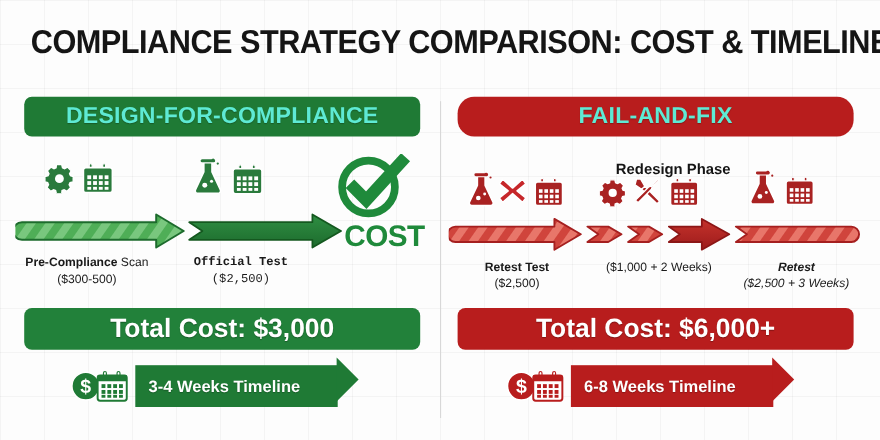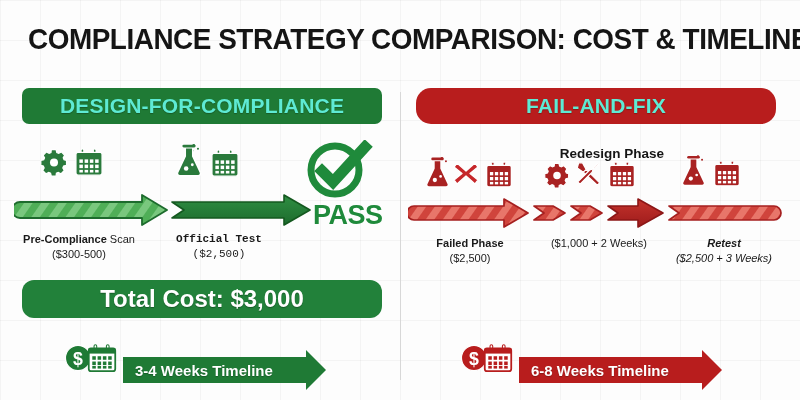--- a/index.html
+++ b/index.html
@@ -102,27 +102,26 @@
     color: #fff; font-weight: bold; font-size: 24px;
     text-shadow: 0 1px 1px rgba(0,0,0,0.3);
   }
   .bar-green { background: #22813a; }
   .bar-red   { background: #b81d1d; }
 
   
   .timeline-row { position: absolute; display: flex; align-items: center; }
   .timeline-banner {
     position: relative;
-    height: 26px;
+    height: 38px;
     display: flex; align-items: center;
     padding-left: 12px; padding-right: 34px;
     color: #fff; font-weight: bold; font-size: 15px;
     white-space: nowrap;
     text-shadow: 0 1px 1px rgba(0,0,0,0.25);
-    margin-top: 25px;
   }
   .tl-green { background: #1f7a35; }
   .tl-red   { background: #b81d1d; text-align: right; }
   .timeline-banner::after {
     content: "";
     position: absolute; right: -19px; top: -7px;
     width: 0; height: 0;
     border-top: 20px solid transparent;
     border-bottom: 20px solid transparent;
   }
@@ -196,21 +195,21 @@
           <rect x="18" y="25" width="4" height="3"></rect>
             <rect x="24" y="25" width="4" height="3"></rect>
         </g>
       </svg>
     </div>
 
     <svg style="position:absolute; left:288px; top:52px;" width="72" height="64" viewBox="0 0 72 64">
       <circle cx="33" cy="30" r="24" fill="none" stroke="#1f8a3b" stroke-width="7"></circle>
       <path d="M20 31 L31 42 L63 7" fill="none" stroke="#1f8a3b" stroke-width="11" stroke-linecap="square" stroke-linejoin="miter"></path>
     </svg>
-    <div class="pass-text" style="left:299px; top:112px;">PASS</div>
+    <div class="pass-text" style="left:299px; top:112px;">COST</div>
 
     <div class="flow" style="top:105px;">
       <svg width="380" height="34" viewBox="0 0 380 34">
         <defs>
           <pattern id="stripeG" width="14" height="14" patternTransform="rotate(35)" patternUnits="userSpaceOnUse">
             <rect width="14" height="14" fill="#4fae57"></rect>
             <rect width="7" height="14" fill="#79c77e"></rect>
           </pattern>
           <linearGradient id="gradG" x1="0" y1="0" x2="0" y2="1">
             <stop offset="0%" stop-color="#2f8f43"></stop>
@@ -224,21 +223,21 @@
 
     <div class="step-label inline-mix" style="left:0px; top:144px; width:130px;">
       <span class="l1">Pre-Compliance</span>
       <span class="l2">Scan ($300-500)</span>
     </div>
     <div class="step-label" style="left:140px; top:144px; width:130px;font-family:Liberation Mono, monospace;">
       <span class="l1">Official Test</span>
       <span class="l2">($2,500)</span>
     </div>
 
-    <div class="total-bar bar-green" style="top:192px;border-radius:12px;">Total Cost: $3,000</div>
+    <div class="total-bar bar-green" style="top:192px;">Total Cost: $3,000</div>
 
     <div class="timeline-row" style="left:50px; top:244px;">
       <svg class="svg-ico" width="28" height="28" viewBox="0 0 30 30">
         <circle cx="15" cy="15" r="13.5" fill="#1f7a35" stroke="#ffffff" stroke-width="1.4"></circle>
         <text x="15" y="22" text-anchor="middle" font-family="Liberation Sans, sans-serif" font-size="19" font-weight="bold" fill="#ffffff">$</text>
       </svg>
       <svg class="svg-ico" width="30" height="30" viewBox="0 0 34 32" style="margin-left:-5px;">
         <rect x="8" y="1" width="3" height="7" rx="1.5" fill="#ffffff" stroke="#1f7a35" stroke-width="1.2"></rect>
         <rect x="22" y="1" width="3" height="7" rx="1.5" fill="#ffffff" stroke="#1f7a35" stroke-width="1.2"></rect>
         <rect x="2" y="5" width="30" height="26" rx="2.5" fill="#ffffff" stroke="#1f7a35" stroke-width="2"></rect>
@@ -376,31 +375,32 @@
         </defs>
         <path d="M6 10 H96 V3 L120 17 L96 31 V24 H6 A7 7 0 0 1 6 10 Z" fill="url(#stripeR)" stroke="#a51f1f" stroke-width="1.7" stroke-linejoin="round"></path>
         <path d="M126 10 H145 L157 17 L145 24 H126 L136 17 Z" fill="url(#stripeR)" stroke="#a51f1f" stroke-width="1.7" stroke-linejoin="round"></path>
         <path d="M163 10 H182 L194 17 L182 24 H163 L173 17 Z" fill="url(#stripeR)" stroke="#a51f1f" stroke-width="1.7" stroke-linejoin="round"></path>
         <path d="M200 10 H230 V3 L255 17 L230 31 V24 H200 L210 17 Z" fill="url(#gradR)" stroke="#8c1616" stroke-width="1.6" stroke-linejoin="round"></path>
         <path d="M261 10 H366 A7 7 0 0 1 366 24 H261 L271 17 Z" fill="url(#stripeR)" stroke="#a51f1f" stroke-width="1.7" stroke-linejoin="round"></path>
       </svg>
     </div>
 
     <div class="step-label" style="left:4px; top:148px; width:116px;">
-      <span class="l1">Failed Phase</span>
+      <span class="l1">Retest Test</span>
       <span class="l2">($2,500)</span>
     </div>
     <div class="step-label" style="left:120px; top:148px; width:142px;">
       <span class="l2">($1,000 + 2 Weeks)</span>
     </div>
     <div class="step-label" style="left:248px; top:148px; width:136px;font-style:italic;">
       <span class="l1">Retest</span>
       <span class="l2">($2,500 + 3 Weeks)</span>
     </div>
 
+    <div class="total-bar bar-red" style="top:192px;">Total Cost: $6,000+</div>
 
     <div class="timeline-row" style="left:52px; top:244px;">
       <svg class="svg-ico" width="28" height="28" viewBox="0 0 30 30">
         <circle cx="15" cy="15" r="13.5" fill="#b81d1d" stroke="#ffffff" stroke-width="1.4"></circle>
         <text x="15" y="22" text-anchor="middle" font-family="Liberation Sans, sans-serif" font-size="19" font-weight="bold" fill="#ffffff">$</text>
       </svg>
       <svg class="svg-ico" width="30" height="30" viewBox="0 0 34 32" style="margin-left:-5px;">
         <rect x="8" y="1" width="3" height="7" rx="1.5" fill="#ffffff" stroke="#b81d1d" stroke-width="1.2"></rect>
         <rect x="22" y="1" width="3" height="7" rx="1.5" fill="#ffffff" stroke="#b81d1d" stroke-width="1.2"></rect>
         <rect x="2" y="5" width="30" height="26" rx="2.5" fill="#ffffff" stroke="#b81d1d" stroke-width="2"></rect>

